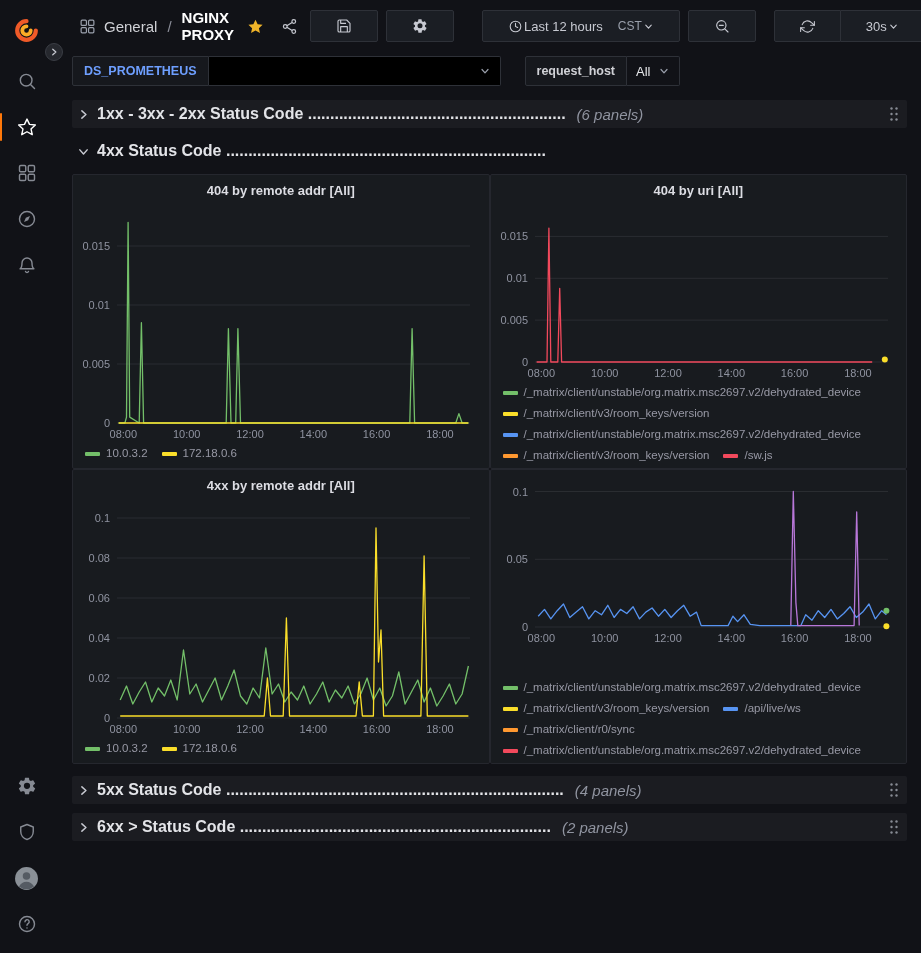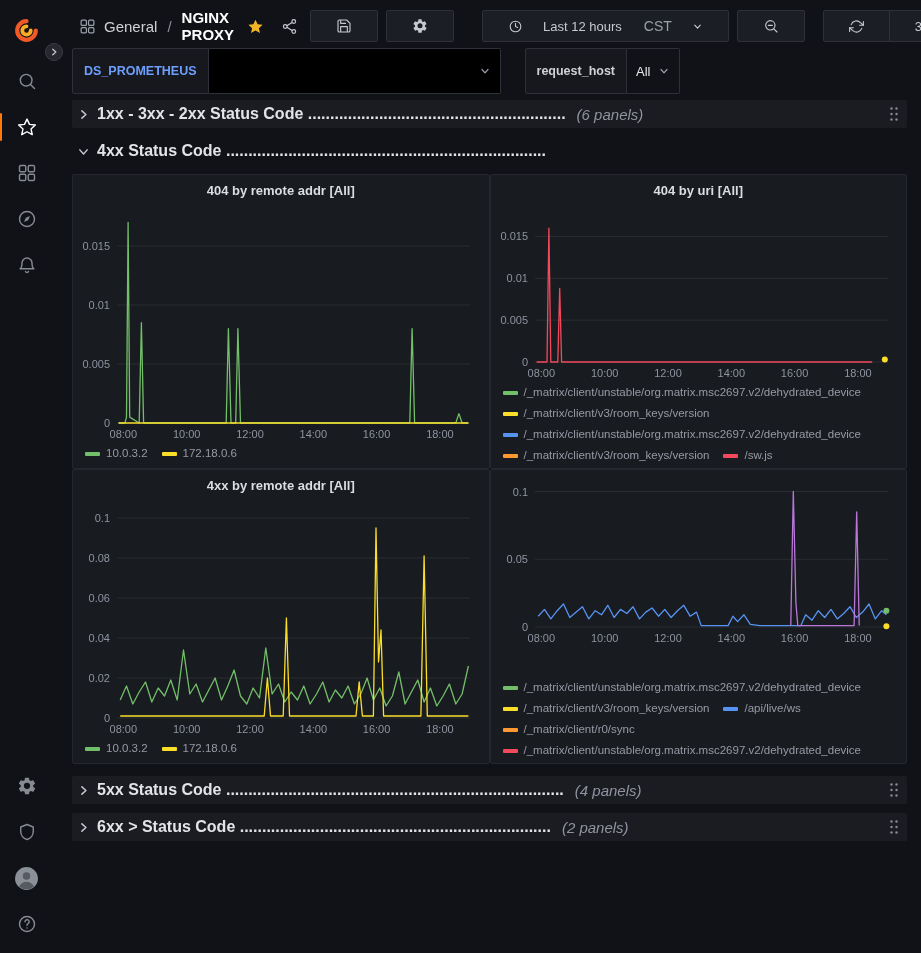--- a/index.html
+++ b/index.html
@@ -28,32 +28,32 @@
 
   
   .topbar{height:52px;flex:none;display:flex;align-items:center;gap:8px;padding:0 16px 0 26px}
   .crumb-icon{color:#9aa0ac;display:flex}
   .crumb-link{color:#d0d1d6;font-size:15px;text-decoration:none;cursor:pointer}
   .crumb-sep{color:#8d8f9a;font-size:15px;padding:0 2px}
   .crumb-current{color:#ffffff;font-size:15px;font-weight:600}
   .icon-btn{background:none;border:none;color:#c7c9d1;cursor:pointer;display:flex;align-items:center;justify-content:center;height:32px;min-width:26px;padding:0 3px}
   .topbar-right{margin-left:auto;display:flex;align-items:center;gap:8px}
   .tb-btn{height:32px;min-width:32px;padding:0 25px;border:1px solid #2e3138;background:#1b1e24;border-radius:2px;
-    display:flex;align-items:center;justify-content:center;gap:20px;color:#c7c9d1;font-size:13px;
+    display:flex;align-items:center;justify-content:center;gap:1px;color:#c7c9d1;font-size:13px;
     font-family:"Liberation Sans",sans-serif;cursor:pointer;white-space:nowrap}
-  .time-btn .tz{font-size:14px;color:#9aa0ac;margin-left:2px}
+  .time-btn .tz{font-size:12px;color:#9aa0ac;margin-left:14px}
   .btn-group{display:flex}
   .btn-group .tb-btn:first-child{border-radius:2px 0 0 2px}
   .btn-group .tb-btn:last-child{border-radius:0 2px 2px 0;border-left:none}
   .sp-lg{width:12px;flex:none}
   .sp-sm{width:2px;flex:none}
 
   
   .subbar{height:40px;flex:none;display:flex;align-items:center;gap:24px;padding:4px 16px 6px 19px}
-  .var-group{display:flex;align-items:stretch;height:46px}
+  .var-group{display:flex;align-items:stretch;height:30px}
   .var-label{display:flex;align-items:center;padding:0 11px;background:#16181d;border:1px solid #2e3138;
     font-size:12.5px;font-weight:600;color:#d0d1d6;border-radius:2px 0 0 2px}
   .var-label.blue{color:#6e9fff}
   .var-value{display:flex;align-items:center;gap:8px;justify-content:space-between;padding:0 9px;
     background:#111217;border:1px solid #2e3138;border-left:none;color:#e6e7ea;font-size:13px;
     font-family:"Liberation Sans",sans-serif;cursor:pointer;border-radius:0 2px 2px 0}
   .var-value.redacted{background:#000000;width:292px}
   .var-value .chev{color:#9aa0ac;display:flex}
 
   

